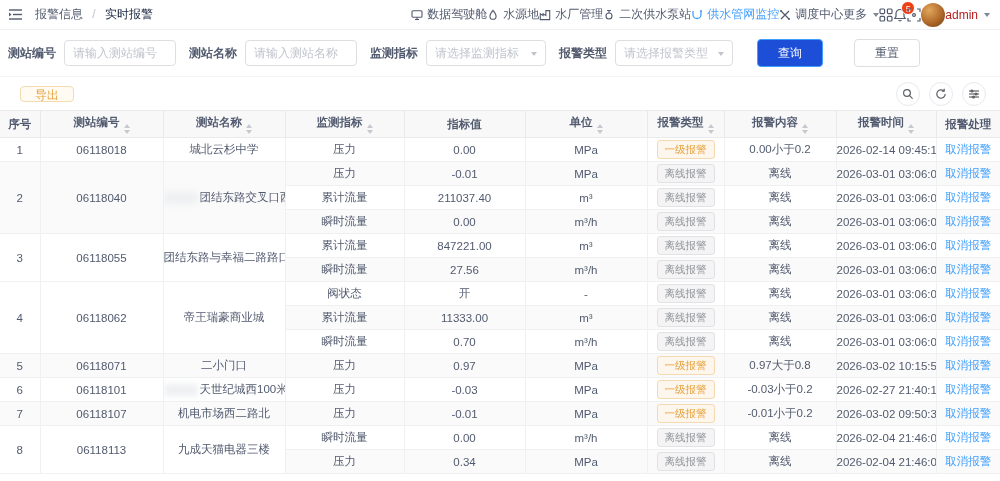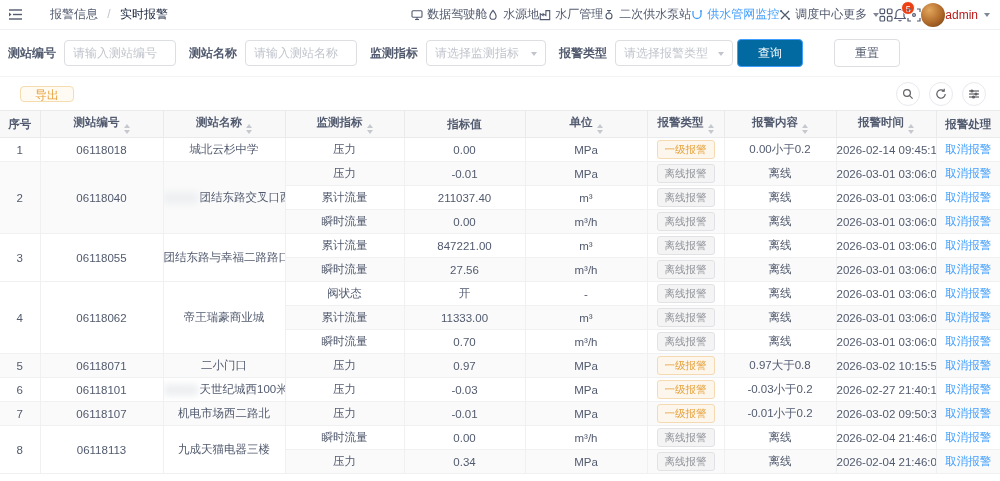--- a/index.html
+++ b/index.html
@@ -2,21 +2,21 @@
 <html><head>
 <meta charset="utf-8">
 <style>
   * { margin:0; padding:0; box-sizing:border-box; }
   html,body { width:1000px; height:481px; overflow:hidden; background:#fff;
     font-family:"Liberation Sans","DejaVu Sans",sans-serif; color:#515a6e; }
 
   
   .navbar { height:30px; display:flex; align-items:center; justify-content:space-between;
     padding:0 10px 0 8px; border-bottom:1px solid #eef0f3; }
-  .nav-left { display:flex; align-items:center; gap:27px; }
+  .nav-left { display:flex; align-items:center; gap:12px; }
   .collapse-btn { display:flex; align-items:center; cursor:pointer; }
   .breadcrumb { font-size:12px; color:#515a6e; }
   .breadcrumb .sep { margin:0 6px; color:#c0c4cc; }
   .breadcrumb .cur { color:#17233d; }
   .nav-right { display:flex; align-items:center; }
   .nav-item { display:flex; align-items:center; gap:4px; font-size:12px; color:#515a6e; cursor:pointer; white-space:nowrap; }
   .nav-item svg { flex:0 0 auto; }
   .nav-item.active { color:#409eff; }
   .chev { width:0; height:0; border:3.5px solid transparent; border-top:4px solid #808695; margin-top:3px; margin-left:2px; }
   .icon-plain { display:flex; align-items:center; cursor:pointer; position:relative; }
@@ -32,21 +32,21 @@
   .filter-item { display:flex; align-items:center; margin-right:13px; }
   .filter-label { font-size:12px; font-weight:bold; color:#515a6e; margin-right:8px; white-space:nowrap; }
   .tb-input { width:112px; height:26px; border:1px solid #dcdee2; border-radius:4px; padding:8px 8px;
     font-size:12px; color:#515a6e; outline:none; font-family:inherit; }
   .tb-input::placeholder { color:#c0c4cc; }
   .tb-select { width:120px; height:26px; border:1px solid #dcdee2; border-radius:4px; padding:0 8px;
     font-size:12px; color:#c0c4cc; display:flex; align-items:center; justify-content:space-between;
     background:#fff; cursor:pointer; }
   .sel-caret { width:0; height:0; border:3.5px solid transparent; border-top:4px solid #c0c4cc; margin-top:4px; }
   .btn { height:28px; border-radius:4px; font-size:12px; cursor:pointer; font-family:inherit; }
-  .btn-primary { width:66px; background:#0369a1; border:1px solid #409eff; color:#fff; margin-left:4px; }
+  .btn-primary { width:66px; background:#1d4ed8; border:1px solid #409eff; color:#fff; margin-left:24px; }
   .btn-default { width:66px; background:#fff; border:1px solid #dcdee2; color:#515a6e; margin-left:31px; }
 
   
   .toolbar { display:flex; align-items:center; justify-content:space-between; padding:5px 14px 4px 20px; }
   .btn-export { height:16px; padding:0 14px; background:#fffbf3; border:1px solid #f5dcae; color:#e6a23c;
     border-radius:4px; font-size:12px; cursor:pointer; font-family:inherit; }
   .tool-icons { display:flex; gap:9px; }
   .icon-circle { width:24px; height:24px; border-radius:50%; border:1px solid #e6e9ee; background:#fff;
     display:flex; align-items:center; justify-content:center; cursor:pointer; }
 

